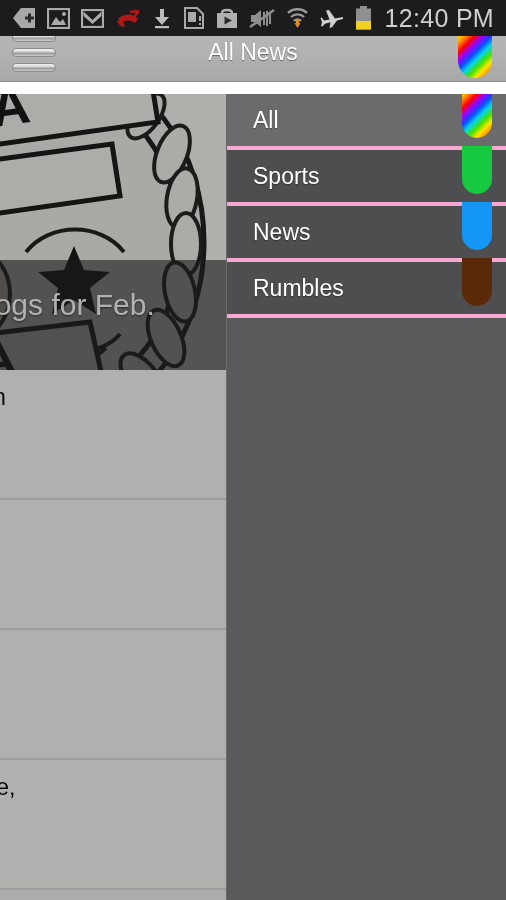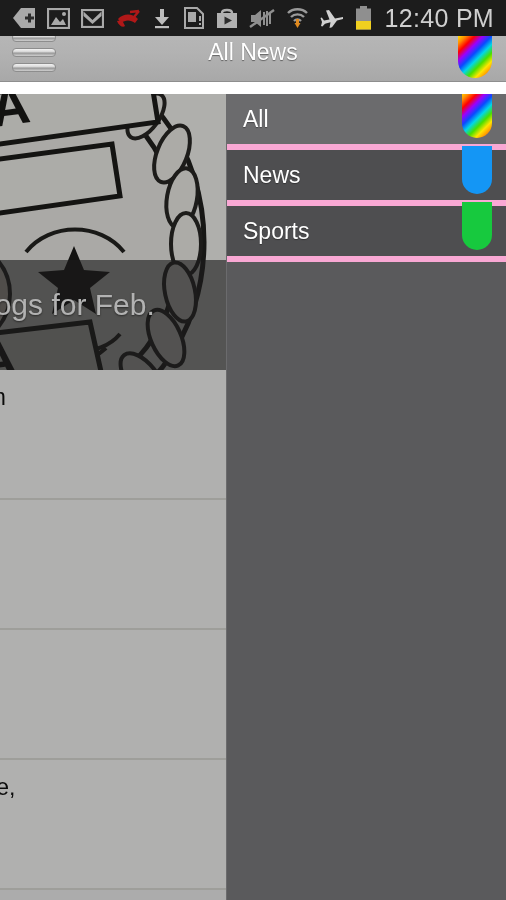--- a/index.html
+++ b/index.html
@@ -162,22 +162,23 @@
     background:#5a5a5c;
     border-left:1px solid #6b6b6d;
     z-index:30;
     overflow:hidden;
   }
   .drawer-item{
     position:relative;
     height:56px;
     display:flex; align-items:center;
     background:#4e4e50;
-    border-bottom:6px solid #f9a8d4;
+    border-bottom:4px solid #f9a8d4;
     cursor:pointer;
+    padding-left:10px;
   }
   .drawer-item.selected{ background:#6b6b6d; }
   .drawer-label{
     color:#ffffff; font-size:23px;
     padding-left:16px; flex:1;
     text-shadow:0 1px 1px rgba(0,0,0,.35);
   }
   .drawer-badge{
     position:absolute; right:14px; top:-4px;
   }
@@ -504,30 +505,36 @@
   <div class="drawer">
 
     <div class="drawer-item selected">
       <span class="drawer-label">All</span>
       <span class="drawer-badge">
         <span class="pill rainbow small"></span>
       </span>
     </div>
 
     <div class="drawer-item">
+      <span class="drawer-label">Sports</span>
+      <span class="drawer-badge">
+        <span class="pill small" id="badge-sports" style="background: rgb(23, 201, 62);"></span>
+      </span>
+    </div>
+
+    <div class="drawer-item">
       <span class="drawer-label">News</span>
       <span class="drawer-badge">
         <span class="pill small" id="badge-news" style="background: rgb(20, 150, 245);"></span>
       </span>
     </div>
 
     <div class="drawer-item">
-      <span class="drawer-label">Sports</span>
+      <span class="drawer-label">Rumbles</span>
       <span class="drawer-badge">
-        <span class="pill small" id="badge-sports" style="background: rgb(23, 201, 62);"></span>
+        <span class="pill small" id="badge-rumbles" style="background: rgb(90, 42, 8);"></span>
       </span>
     </div>
-
 
     <div class="drawer-rest"></div>
   </div>
 
 </div>
 
 </body></html>

